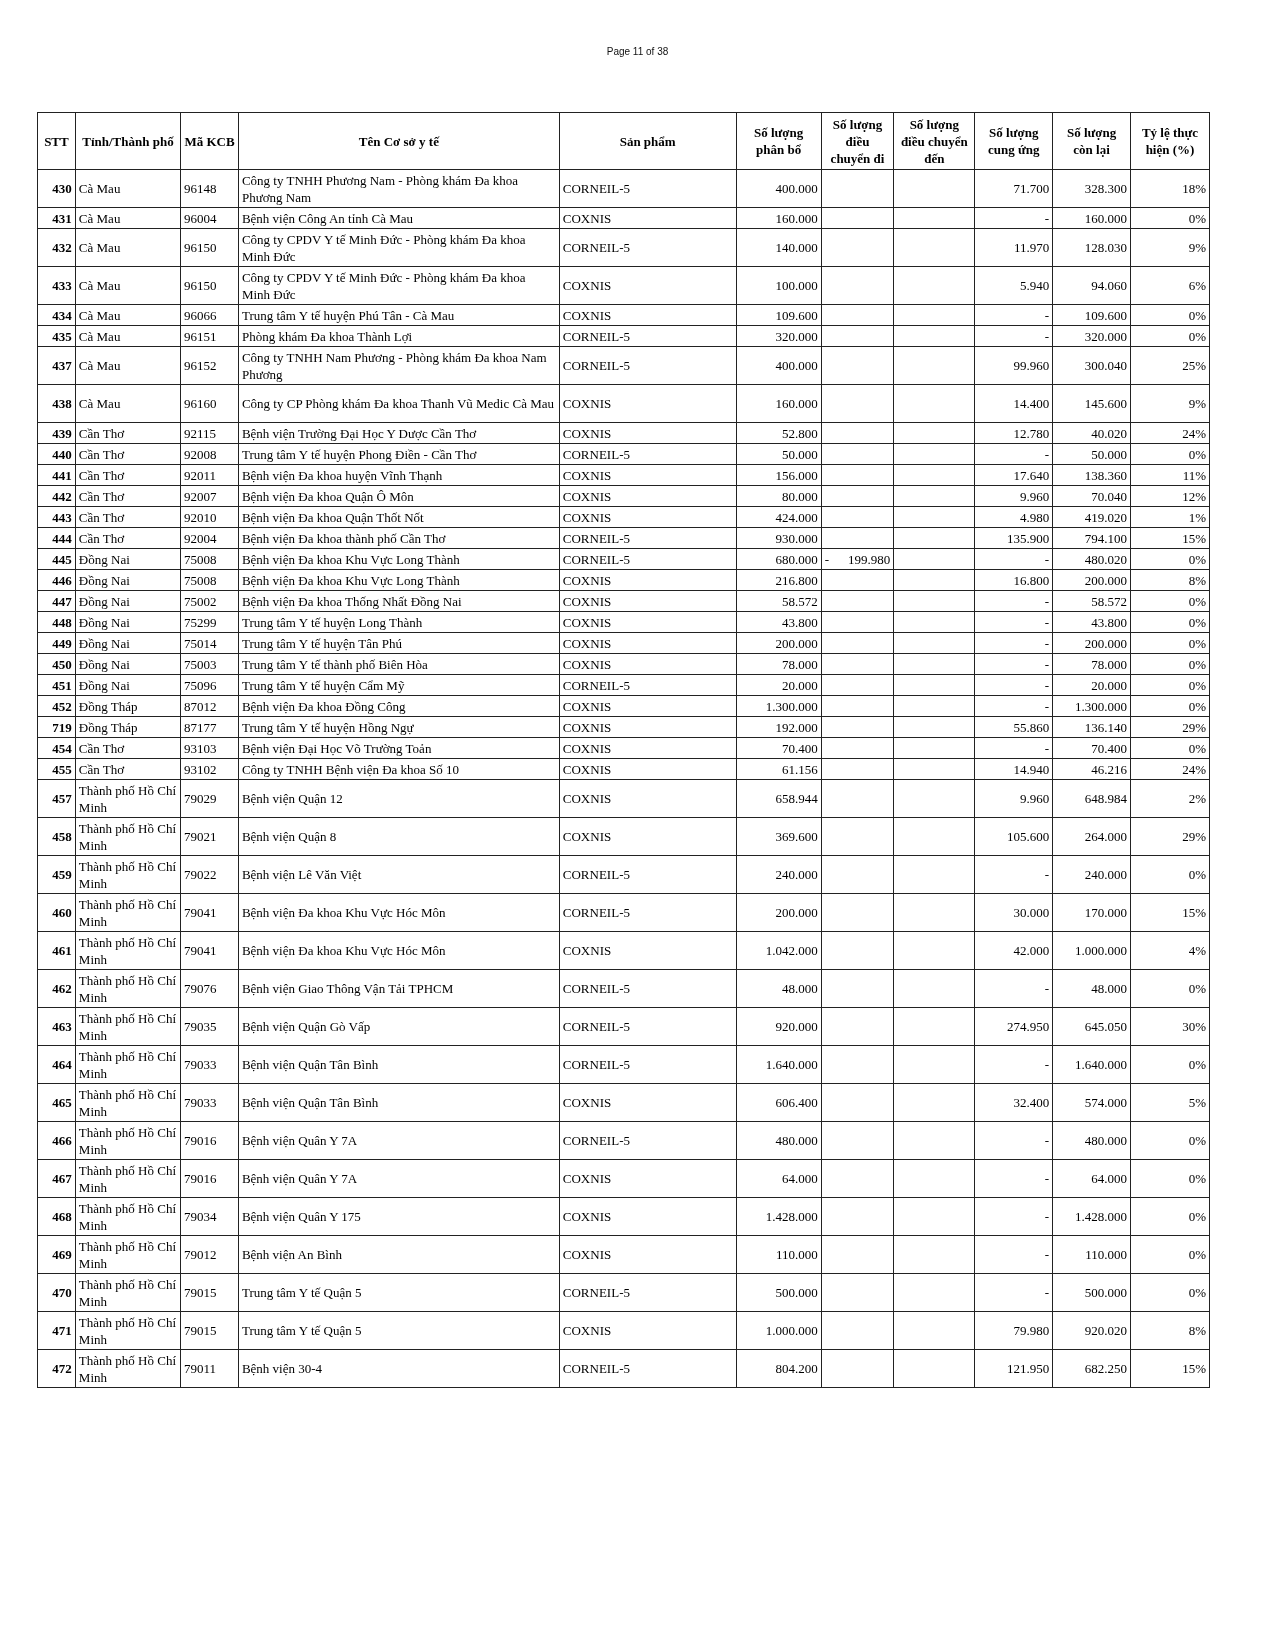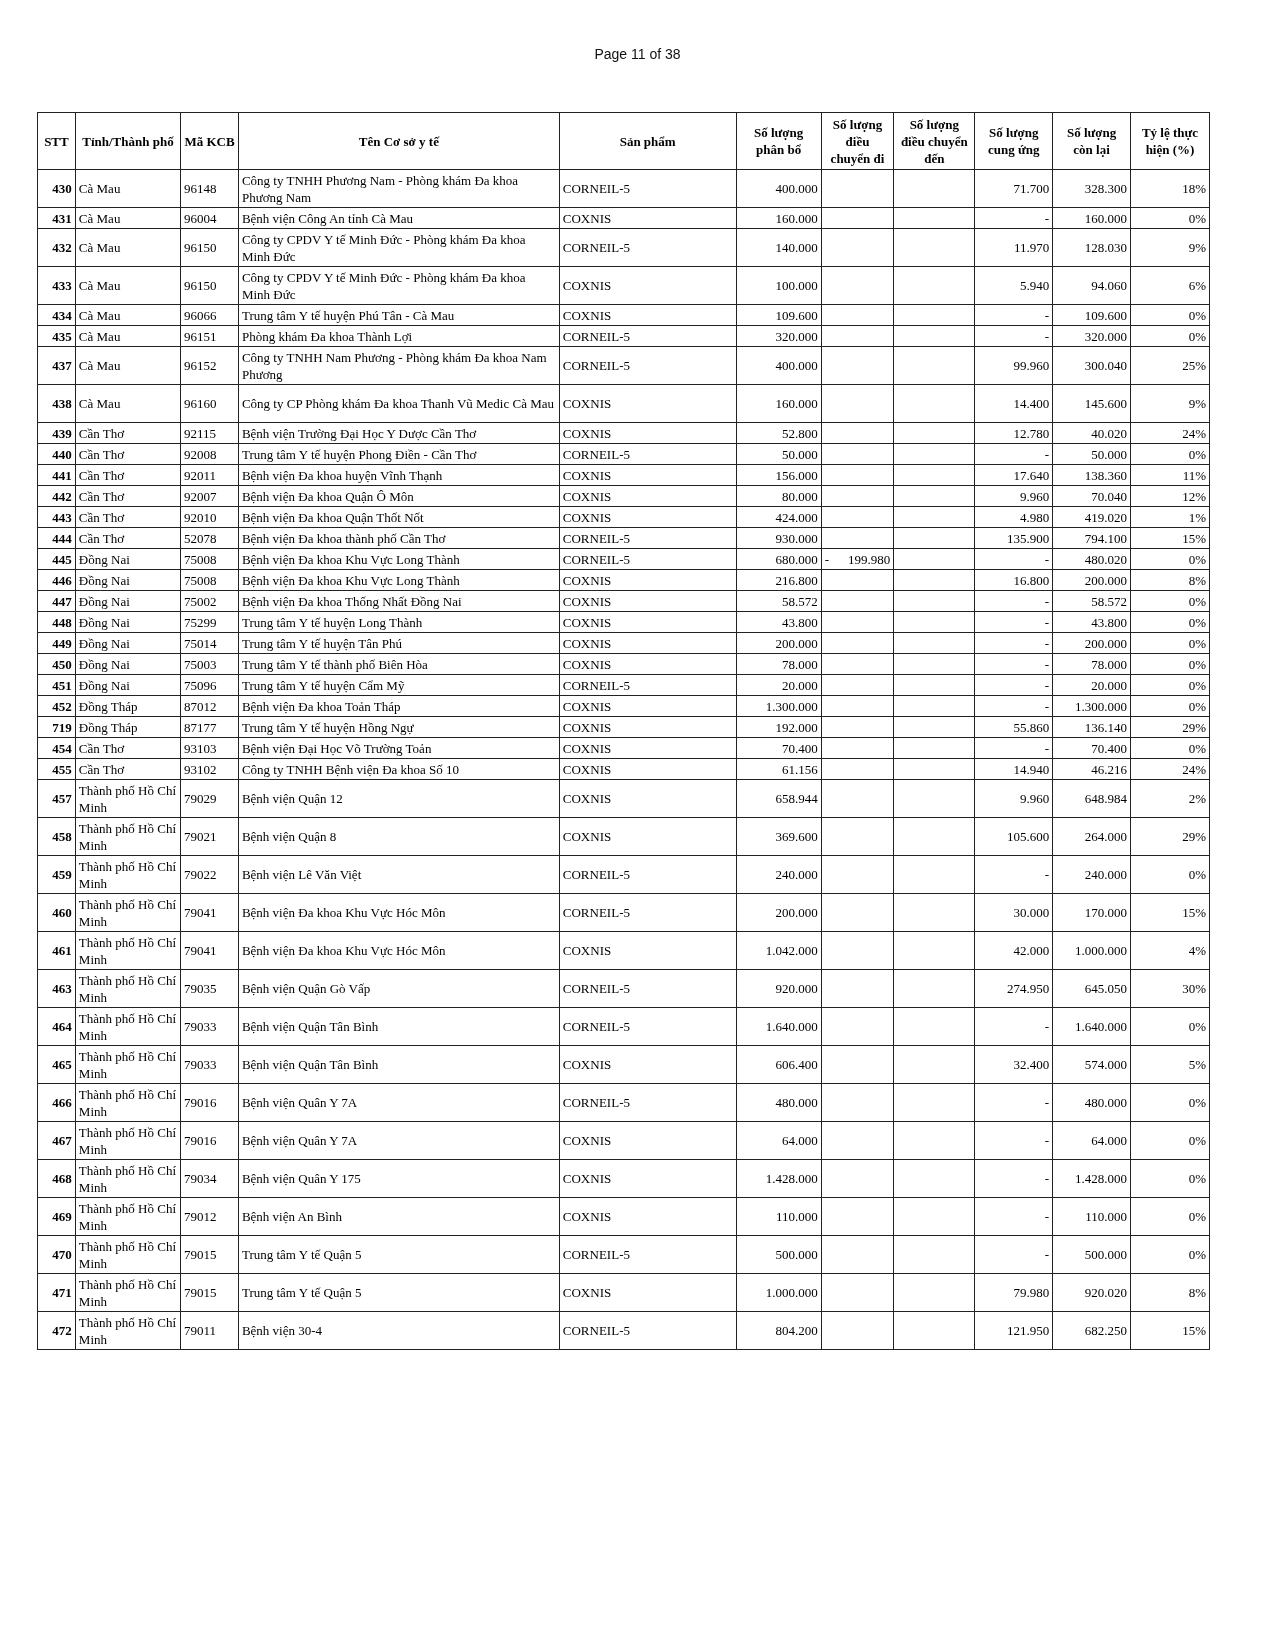--- a/index.html
+++ b/index.html
@@ -1,18 +1,18 @@
 <!DOCTYPE html>
 <html><head>
 <meta charset="utf-8">
 <style>
   html, body { margin:0; padding:0; background:#ffffff; }
   body { width:1275px; height:1650px; position:relative; font-family:"Liberation Serif", serif; color:#000; }
   .page-header { position:absolute; top:46px; left:0; width:1275px; text-align:center;
-    font-family:"Liberation Sans", sans-serif; font-size:14px; color:#111; }
+    font-family:"Liberation Sans", sans-serif; font-size:10px; color:#111; }
   table.data { position:absolute; top:112px; left:37px; border-collapse:collapse; table-layout:fixed;
     width:1173px; font-size:13px; }
   table.data th, table.data td { border:1px solid #222; padding:0 3px; line-height:17px; overflow:hidden; }
   table.data th { font-weight:bold; text-align:center; vertical-align:middle; font-size:13px; line-height:17px; height:56px; }
   table.data td { vertical-align:middle; white-space:normal; }
   td.num { text-align:right; }
   td.stt { text-align:right; padding-right:2px;font-weight:bold; }
   td.dash { text-align:right; padding-right:14px; }
   td.neg { text-align:right; }
   td.neg .minus { float:left; }
@@ -220,21 +220,21 @@
         <td class="num">424.000</td>
         <td class="num"></td>
         <td class="num"></td>
         <td class="num">4.980</td>
         <td class="num">419.020</td>
         <td class="num">1%</td>
       </tr>
       <tr class="r1">
         <td class="stt">444</td>
         <td class="left">Cần Thơ</td>
-        <td class="left">52078</td>
+        <td class="left">92004</td>
         <td class="left">Bệnh viện Đa khoa thành phố Cần Thơ</td>
         <td class="left">CORNEIL-5</td>
         <td class="num">930.000</td>
         <td class="num"></td>
         <td class="num"></td>
         <td class="num">135.900</td>
         <td class="num">794.100</td>
         <td class="num">15%</td>
       </tr>
       <tr class="r1">
@@ -325,21 +325,21 @@
         <td class="num"></td>
         <td class="num"></td>
         <td class="dash">-</td>
         <td class="num">20.000</td>
         <td class="num">0%</td>
       </tr>
       <tr class="r1">
         <td class="stt">452</td>
         <td class="left">Đồng Tháp</td>
         <td class="left">87012</td>
-        <td class="left">Bệnh viện Đa khoa Toản Tháp</td>
+        <td class="left">Bệnh viện Đa khoa Đồng Công</td>
         <td class="left">COXNIS</td>
         <td class="num">1.300.000</td>
         <td class="num"></td>
         <td class="num"></td>
         <td class="dash">-</td>
         <td class="num">1.300.000</td>
         <td class="num">0%</td>
       </tr>
       <tr class="r1">
         <td class="stt">719</td>
@@ -439,20 +439,33 @@
         <td class="left">Bệnh viện Đa khoa Khu Vực Hóc Môn</td>
         <td class="left">COXNIS</td>
         <td class="num">1.042.000</td>
         <td class="num"></td>
         <td class="num"></td>
         <td class="num">42.000</td>
         <td class="num">1.000.000</td>
         <td class="num">4%</td>
       </tr>
       <tr class="r2">
+        <td class="stt">462</td>
+        <td class="left">Thành phố Hồ Chí Minh</td>
+        <td class="left">79076</td>
+        <td class="left">Bệnh viện Giao Thông Vận Tải TPHCM</td>
+        <td class="left">CORNEIL-5</td>
+        <td class="num">48.000</td>
+        <td class="num"></td>
+        <td class="num"></td>
+        <td class="dash">-</td>
+        <td class="num">48.000</td>
+        <td class="num">0%</td>
+      </tr>
+      <tr class="r2">
         <td class="stt">463</td>
         <td class="left">Thành phố Hồ Chí Minh</td>
         <td class="left">79035</td>
         <td class="left">Bệnh viện Quận Gò Vấp</td>
         <td class="left">CORNEIL-5</td>
         <td class="num">920.000</td>
         <td class="num"></td>
         <td class="num"></td>
         <td class="num">274.950</td>
         <td class="num">645.050</td>

